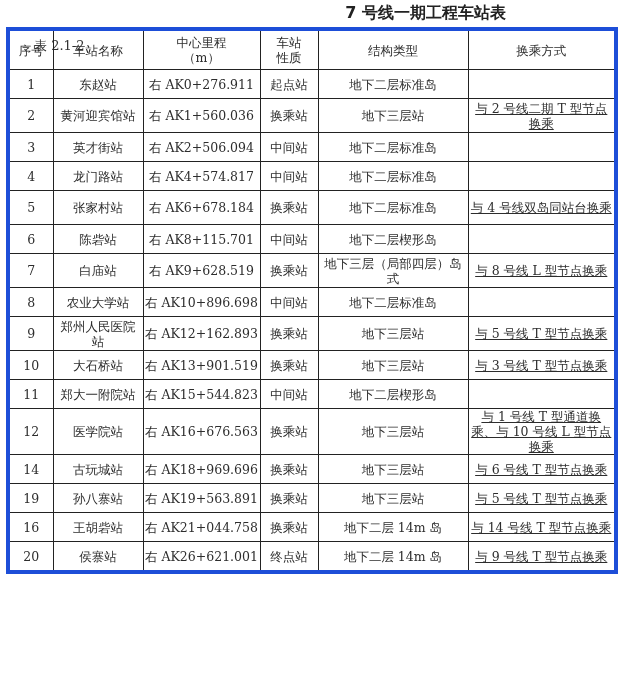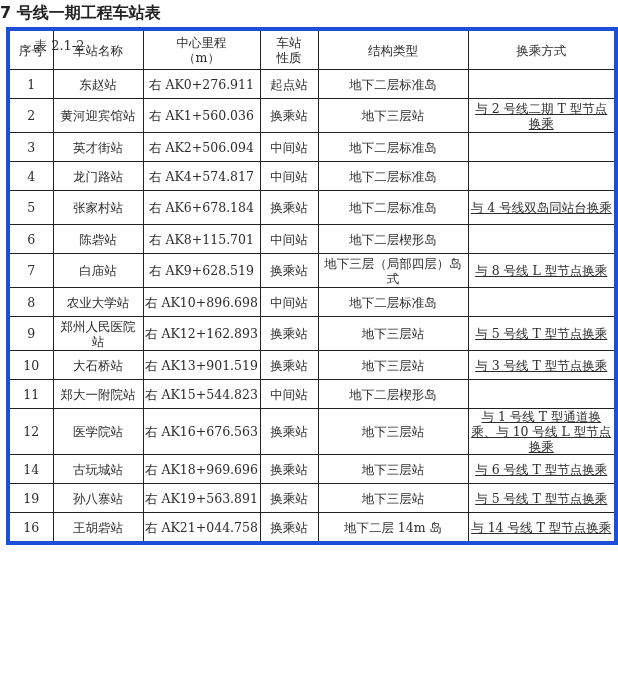--- a/index.html
+++ b/index.html
@@ -6,21 +6,21 @@
     body {
       width: 618px; height: 685px; position: relative; overflow: hidden;
       font-family: "DejaVu Serif", "Liberation Serif", serif;
       color: #2a2a2a;
     }
     .caption-row { position: absolute; left: 0; top: 0; width: 618px; height: 27px; }
     .table-label {
       position: absolute; left: 34px; top: 6px; font-size: 13px; color: #333; margin-top: 31px;
     }
     .table-title {
-      position: absolute; left: 0; width: 506px; top: 3px; text-align: left;
+      position: absolute; left: 0; width: 506px; top: 3px; text-align: right;
       font-size: 16px; font-weight: bold; color: #222;
       font-family: "DejaVu Sans", "Liberation Sans", sans-serif;
     }
     table.stations {
       position: absolute; left: 6px; top: 27px;
       width: 608px; border-collapse: collapse;
       border: 4px solid #1d4ed8; table-layout: fixed;
     }
     table.stations th, table.stations td {
       border: 1px solid #222; text-align: center; vertical-align: middle;
@@ -186,14 +186,22 @@
       <td class="xfer">与 5 号线 T 型节点换乘</td>
     </tr>
     <tr class="r-single">
       <td>16</td>
       <td>王胡砦站</td>
       <td>右 AK21+044.758</td>
       <td>换乘站</td>
       <td>地下二层 14m 岛</td>
       <td class="xfer">与 14 号线 T 型节点换乘</td>
     </tr>
+    <tr class="r-single">
+      <td>20</td>
+      <td>侯寨站</td>
+      <td>右 AK26+621.001</td>
+      <td>终点站</td>
+      <td>地下二层 14m 岛</td>
+      <td class="xfer">与 9 号线 T 型节点换乘</td>
+    </tr>
   </tbody>
 </table>
 
 </body></html>

